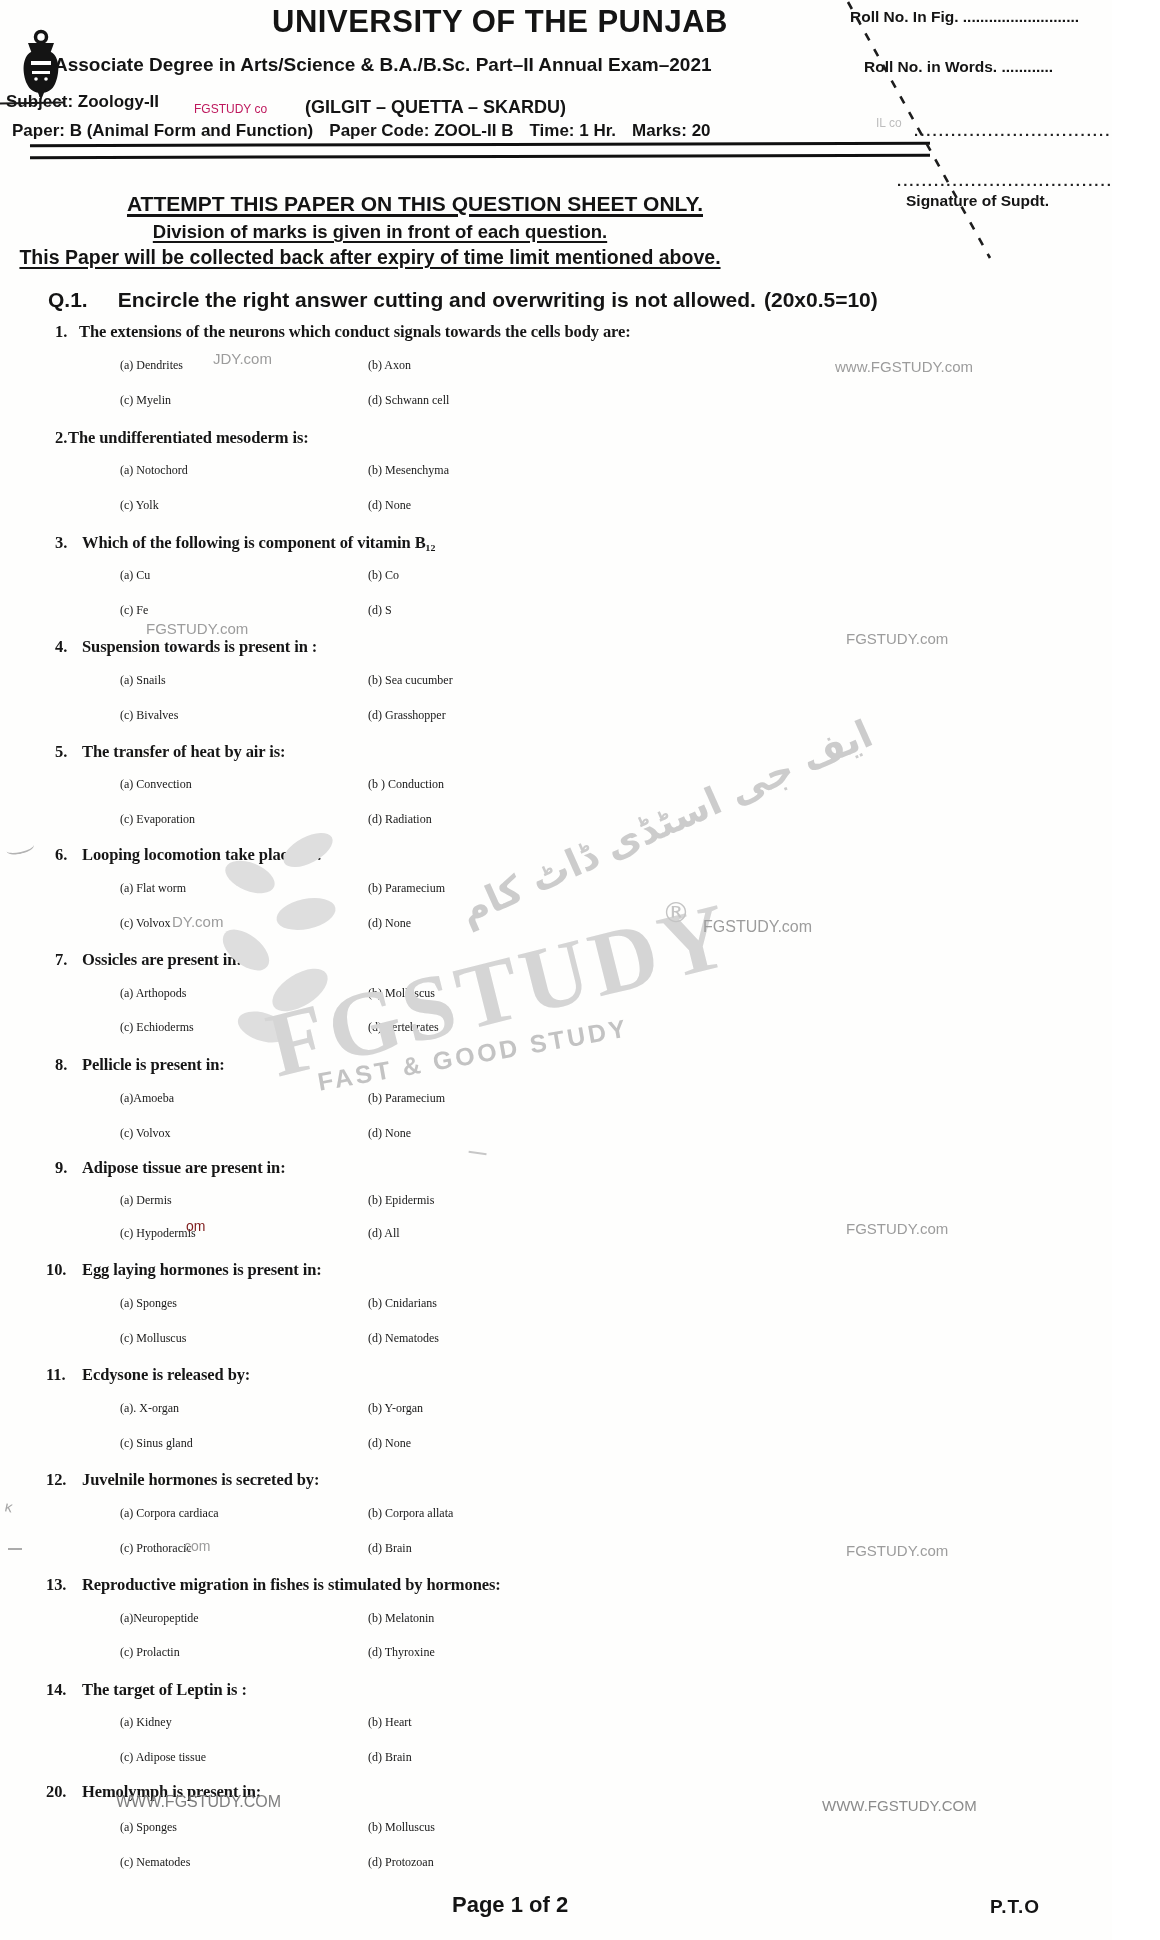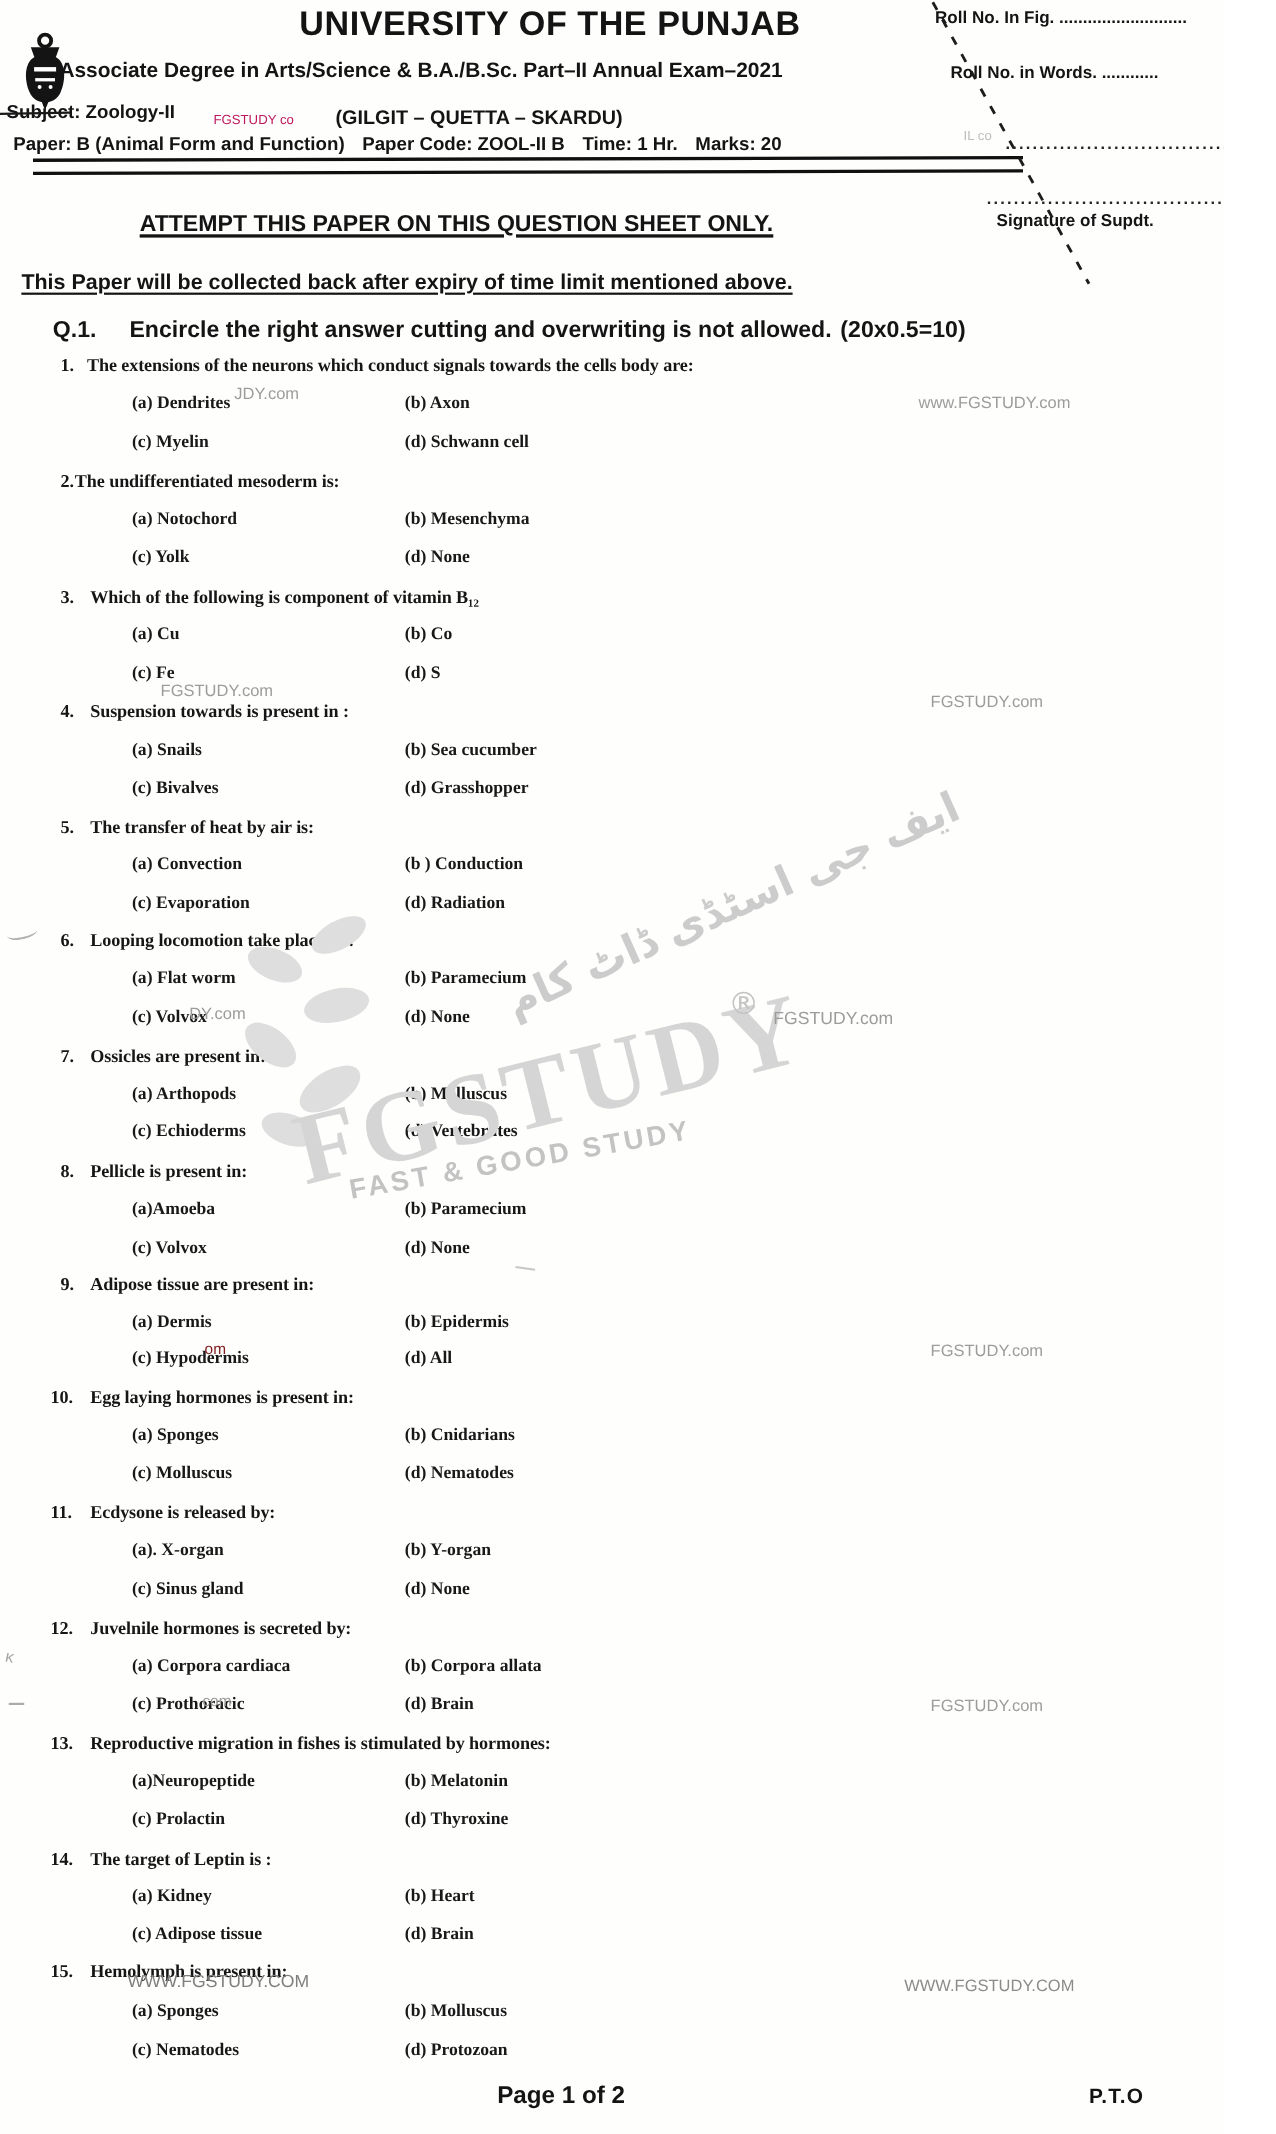--- a/index.html
+++ b/index.html
@@ -37,21 +37,21 @@
           text-decoration:underline;text-decoration-thickness:2px;text-underline-offset:3px;white-space:nowrap;}
 
   
   .q1-head{left:48px;top:288px;font-weight:700;font-size:21px;white-space:nowrap;}
   .q1-head .q1-no{margin-right:30px;}
   .q1-head .q1-marks{margin-left:8px;}
 
   
   .q-no,.q-text{font-family:"Liberation Serif","DejaVu Serif",serif;font-weight:700;font-size:16.5px;
                 color:#161616;white-space:nowrap;letter-spacing:-.1px;}
-  .opt{font-family:"Liberation Serif","DejaVu Serif",serif;font-weight:700;font-size:16px;
+  .opt{font-family:"Liberation Serif","DejaVu Serif",serif;font-weight:400;font-size:12px;
        color:#181818;white-space:nowrap;text-align:center;}
 
   
   .footer-page{left:452px;top:1892px;font-weight:700;font-size:22px;white-space:nowrap;}
   .footer-pto{left:990px;top:1896px;font-weight:700;font-size:19px;letter-spacing:1px;white-space:nowrap;}
 
   
   .wm{color:#9c9c9c;font-family:"Liberation Sans",sans-serif;white-space:nowrap;}
   .wm-big{left:270px;top:1001px;font-family:"Liberation Serif","DejaVu Serif",serif;font-weight:700;
           font-size:92px;line-height:92px;letter-spacing:5px;color:#d5d5d5;
@@ -102,20 +102,21 @@
   <div class="abs roll-fig">Roll No. In Fig. ...........................</div>
   <div class="abs roll-words">Roll No. in Words. ............</div>
   <div class="abs dots-1">........................................</div>
   <div class="abs dots-2">...................................</div>
   <div class="abs signature">Signature of Supdt.</div>
   <svg class="abs diag-dash" width="175" height="265">
     <line x1="18" y1="2" x2="160" y2="258" stroke="#1d1d1d" stroke-width="2.6" stroke-dasharray="8 10"></line>
   </svg>
 
   <div class="abs inst-1">ATTEMPT THIS PAPER ON THIS QUESTION SHEET ONLY.</div>
+  <div class="abs inst-2">Division of marks is given in front of each question.</div>
   <div class="abs inst-3">This Paper will be collected back after expiry of time limit mentioned above.</div>
 
   <div class="abs q1-head">
     <span class="q1-no">Q.1.</span><span>Encircle the right answer cutting and overwriting is not allowed.</span><span class="q1-marks">(20x0.5=10)</span>
   </div>
 
   <div id="mcq-container">
       <span class="abs q-no" style="left: 55px; top: 322px;">1.</span>
       <span class="abs q-text" style="left: 79px; top: 322px;">The extensions of the neurons which conduct signals towards the cells body are:</span>
       <span class="abs opt" style="left: 120px; top: 358px;">(a) Dendrites</span>
@@ -193,21 +194,21 @@
       <span class="abs opt" style="left: 120px; top: 1611px;">(a)Neuropeptide</span>
       <span class="abs opt" style="left: 368px; top: 1611px;">(b)   Melatonin</span>
       <span class="abs opt" style="left: 120px; top: 1645px;">(c)  Prolactin</span>
       <span class="abs opt" style="left: 368px; top: 1645px;">(d) Thyroxine</span>
       <span class="abs q-no" style="left: 46px; top: 1680px;">14.</span>
       <span class="abs q-text" style="left: 82px; top: 1680px;">The target of Leptin is :</span>
       <span class="abs opt" style="left: 120px; top: 1715px;">(a)  Kidney</span>
       <span class="abs opt" style="left: 368px; top: 1715px;">(b) Heart</span>
       <span class="abs opt" style="left: 120px; top: 1750px;">(c) Adipose tissue</span>
       <span class="abs opt" style="left: 368px; top: 1750px;">(d) Brain</span>
-      <span class="abs q-no" style="left: 46px; top: 1782px;">15.</span>
+      <span class="abs q-no" style="left: 46px; top: 1782px;">20.</span>
       <span class="abs q-text" style="left: 82px; top: 1782px;">Hemolymph is present in:</span>
       <span class="abs opt" style="left: 120px; top: 1820px;">(a)  Sponges</span>
       <span class="abs opt" style="left: 368px; top: 1820px;">(b)  Molluscus</span>
       <span class="abs opt" style="left: 120px; top: 1855px;">(c)  Nematodes</span>
       <span class="abs opt" style="left: 368px; top: 1855px;">(d) Protozoan</span>
     </div>
 
   <div class="abs footer-page">Page 1 of 2</div>
   <div class="abs footer-pto">P.T.O</div>
 

